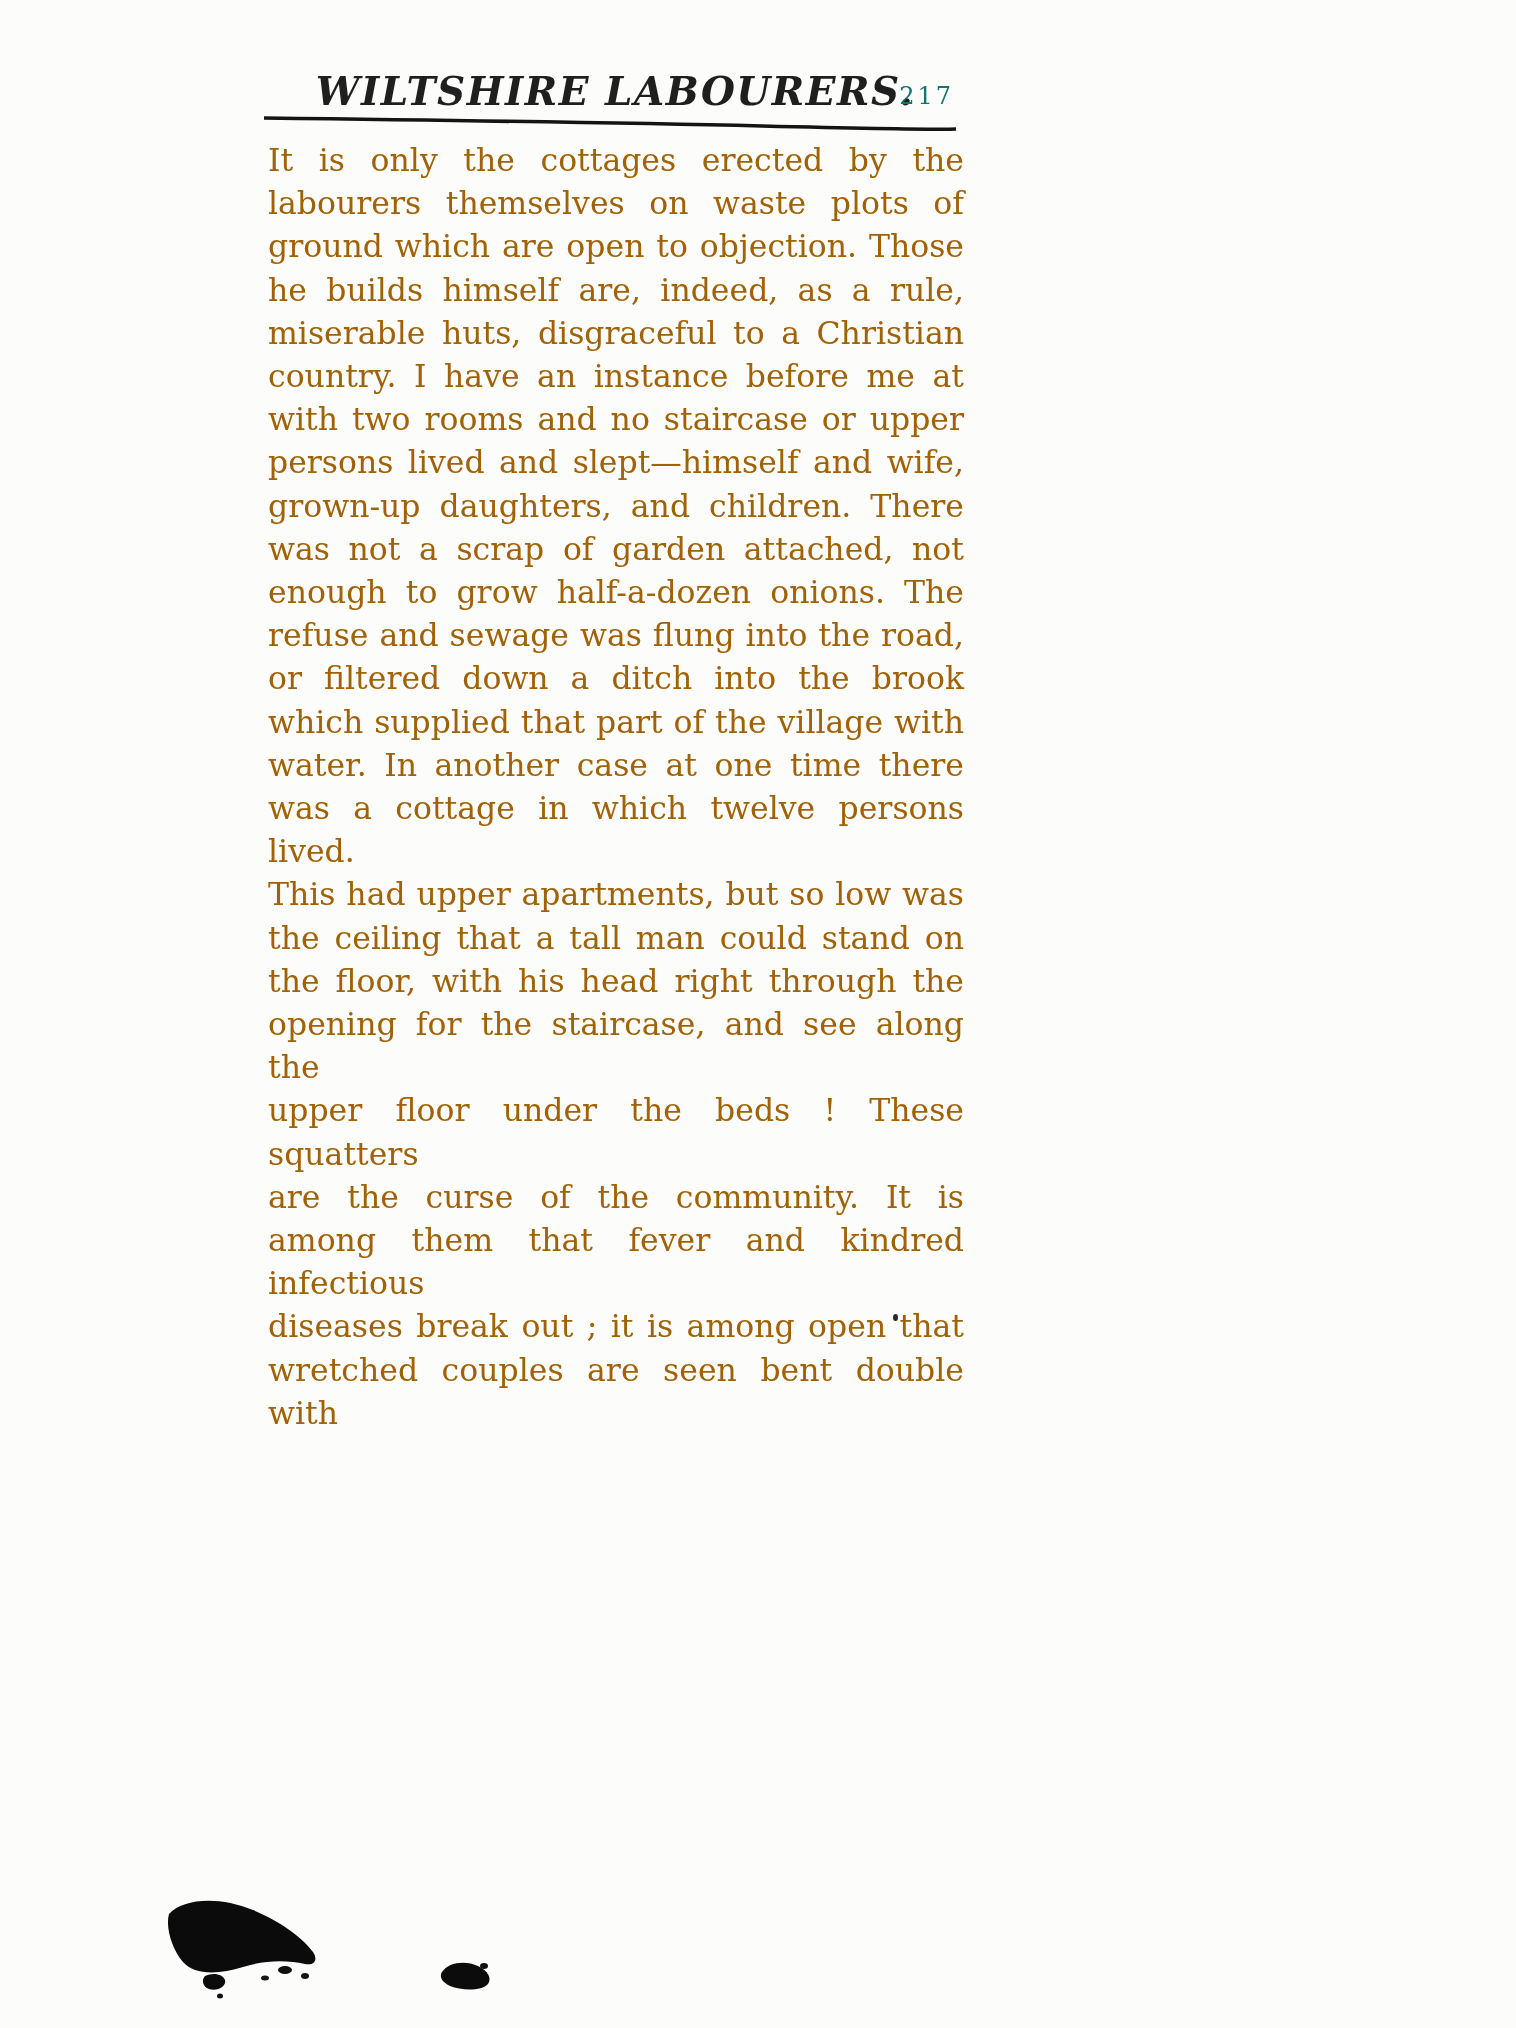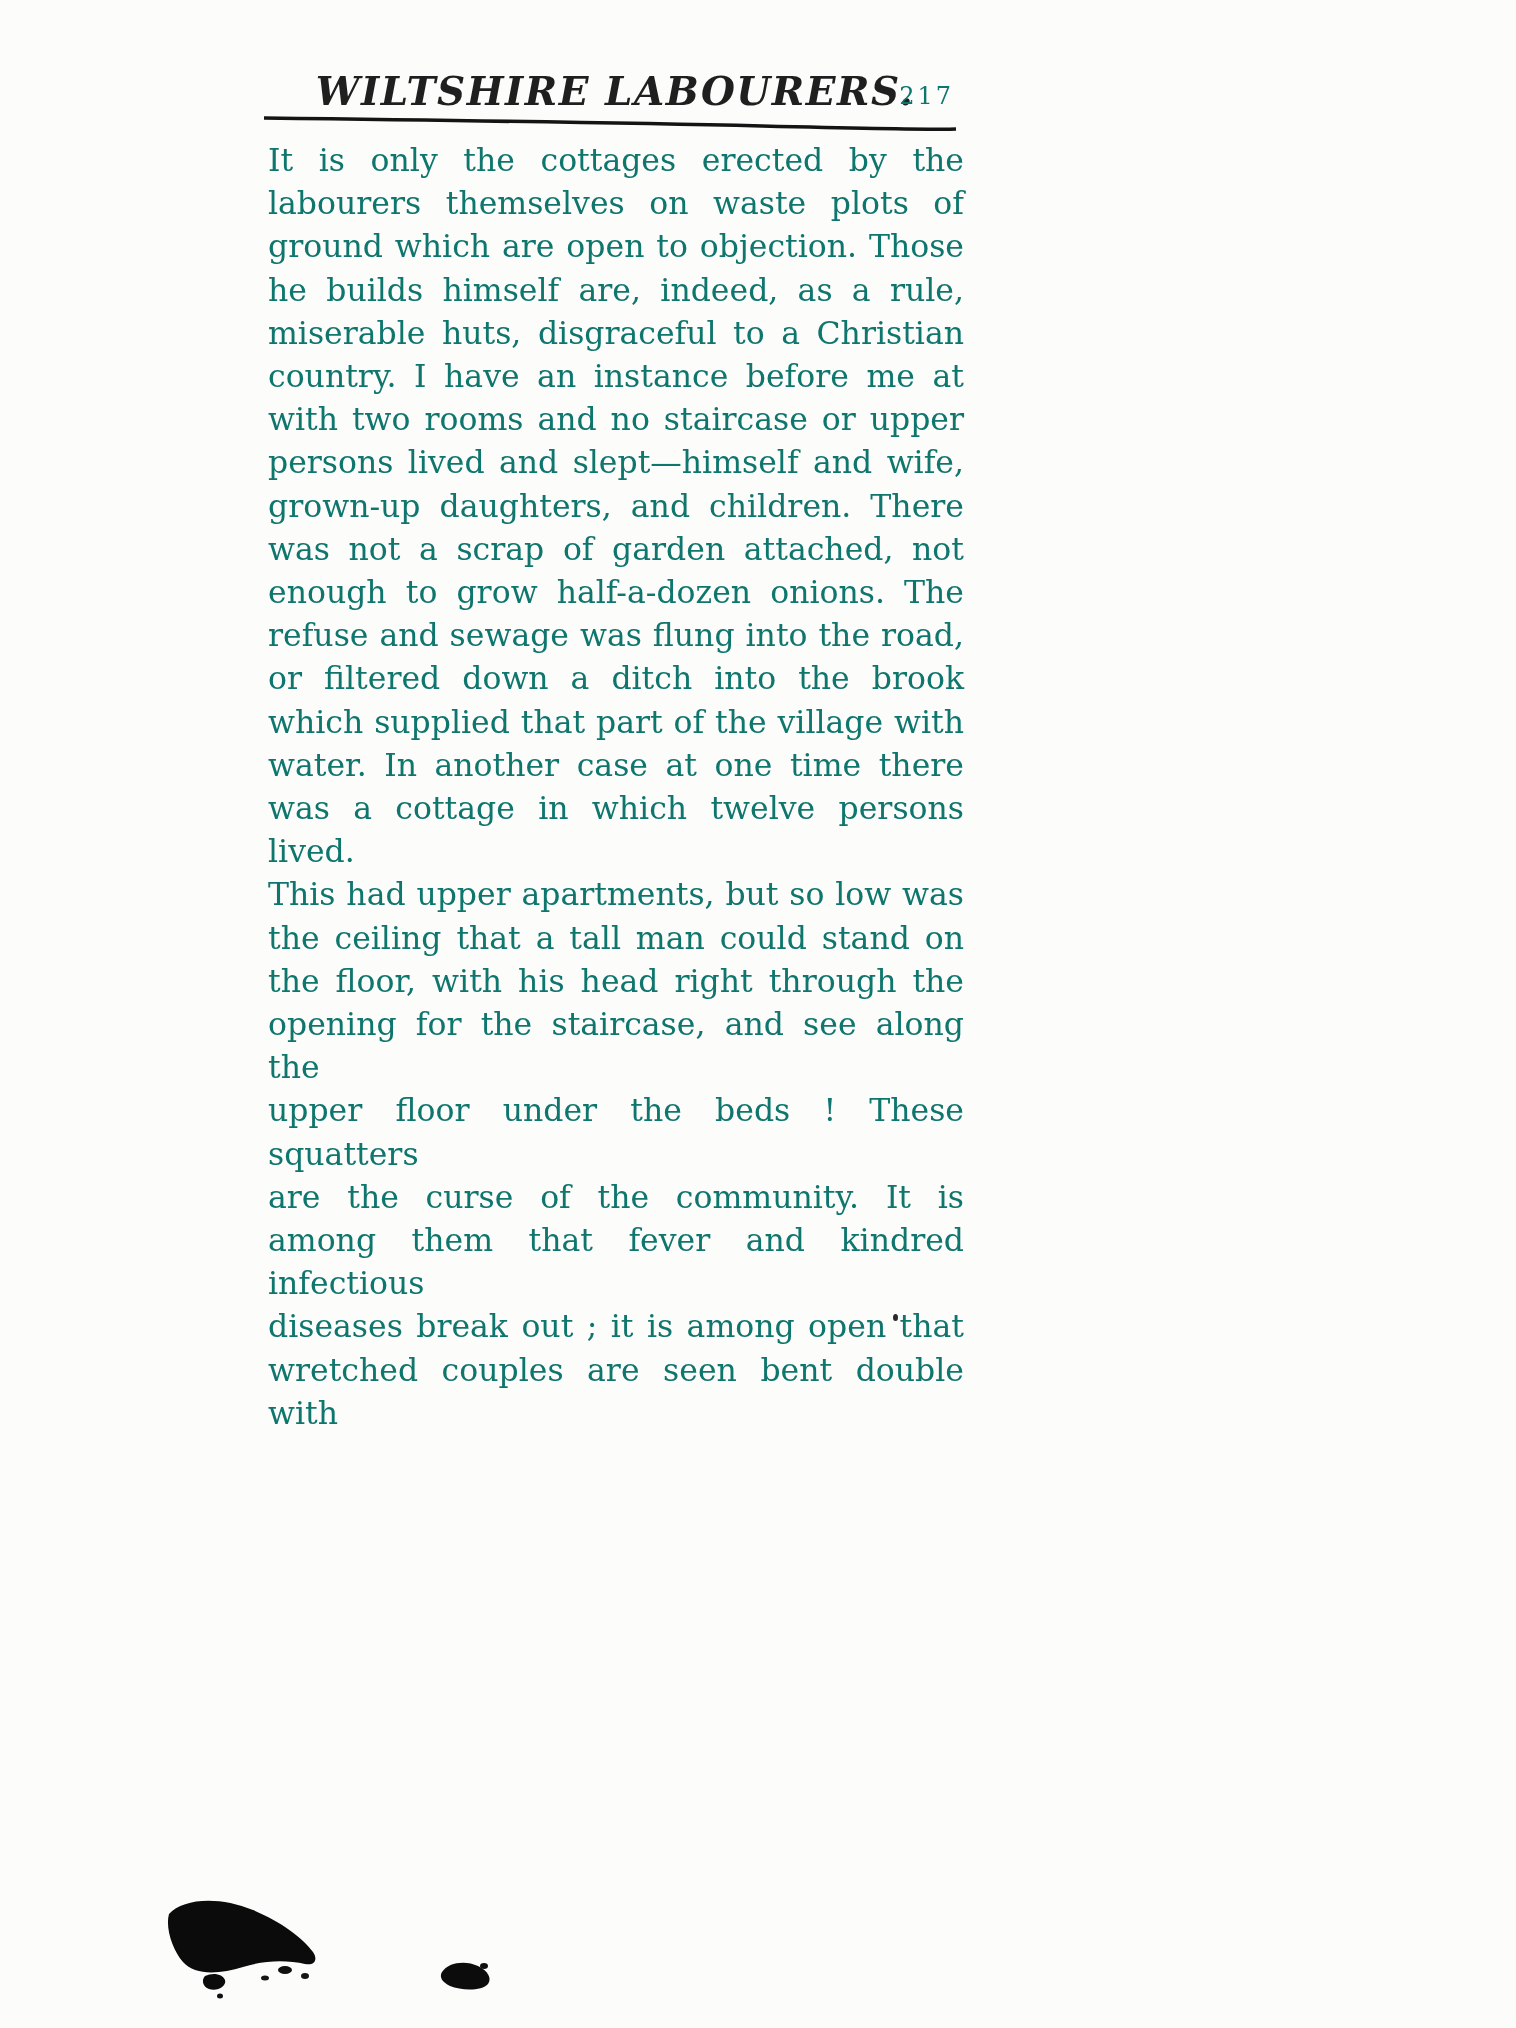--- a/index.html
+++ b/index.html
@@ -50,21 +50,21 @@
     width: 696px;
     height: 22px;
   }
   .body-text {
     position: absolute;
     top: 139px;
     left: 268px;
     width: 696px;
     font-size: 31.5px;
     line-height: 43.2px;
-    color: #0f766e;
+    color: #a16207;
   }
   .text-line {
     text-align: justify;
     text-align-last: justify;
     white-space: normal;
   }
   .blot {
     position: absolute;
   }
   .blot-large {

